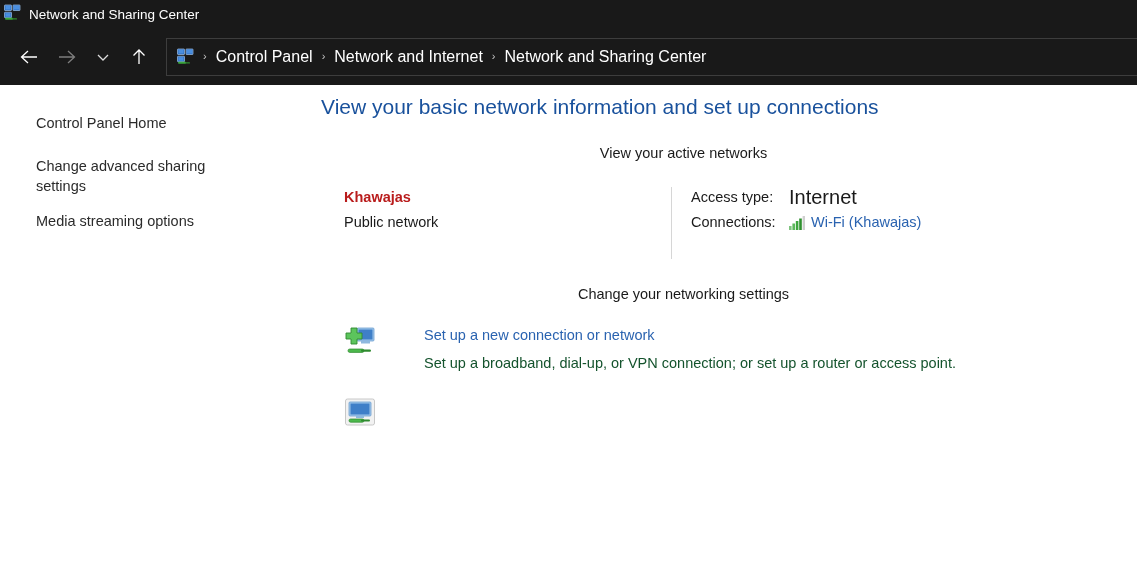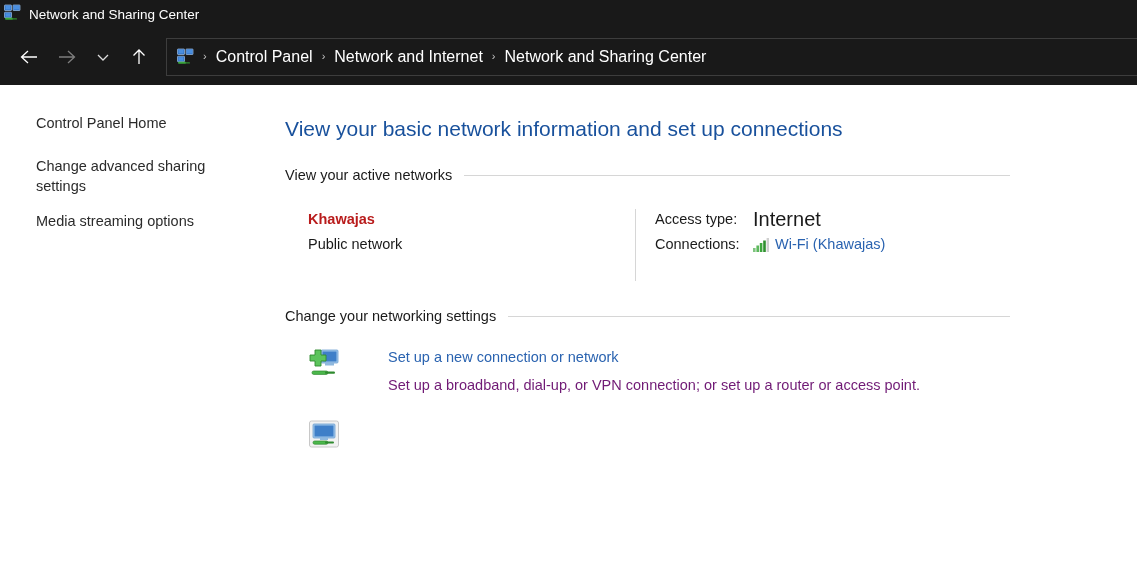--- a/index.html
+++ b/index.html
@@ -91,37 +91,39 @@
     line-height: 20px;
     padding: 0 0 0 36px;
     margin-bottom: 15px;
     max-width: 215px;
     text-decoration: none;
   }
   .side-link.first { margin-bottom: 23px; }
 
   .main {
     flex: 1;
-    padding-top: 32px;
-    box-sizing: border-box;
+    padding-top: 10px;
+    box-sizing: border-box;
+    margin-left: 36px;
   }
 
   .page-title {
     color: #19519c;
     font-size: 21px;
     font-weight: normal;
     margin: 0 0 26px 5px;
     white-space: nowrap;
   }
 
   .section-head {
     display: flex;
     align-items: center;
     margin: 0 0 0 5px;
     width: 725px;
+    flex-direction: column;
   }
   .section-head-label {
     color: #1a1a1a;
     font-size: 14.5px;
     white-space: nowrap;
     flex: none;
   }
   .section-head-rule {
     flex: 1;
     height: 1px;
@@ -211,21 +213,21 @@
   }
   .task-text { padding-top: 1px; }
   .task-link {
     color: #2a63b0;
     font-size: 14.5px;
     text-decoration: none;
     display: inline-block;
     line-height: 20px;
   }
   .task-desc {
-    color: #701a75;
+    color: #14532d;
     font-size: 14.5px;
     line-height: 20px;
     margin-top: 8px;
     white-space: nowrap;
   }
 </style>
 </head>
 <body>
 
 <div class="titlebar">

